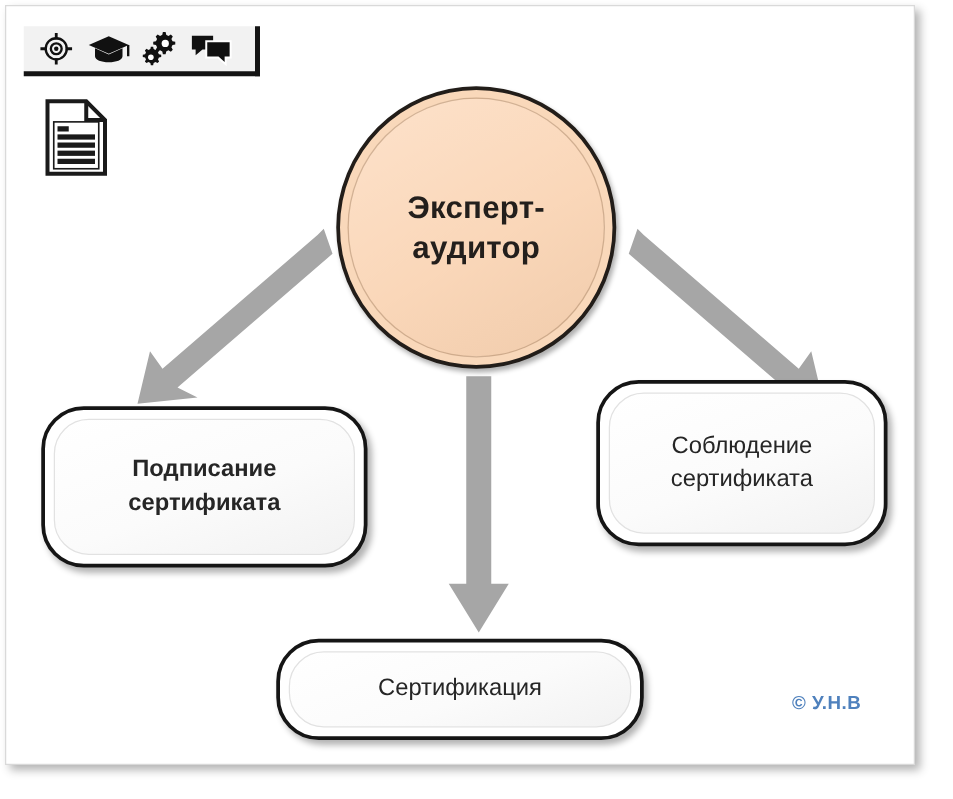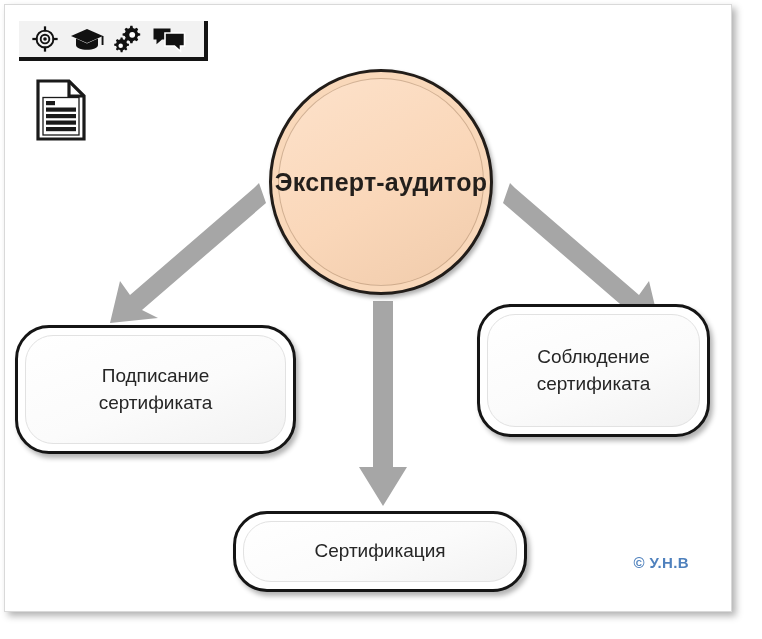--- a/index.html
+++ b/index.html
@@ -90,21 +90,21 @@
     bottom: 9px;
     border-radius: 50%;
     background: linear-gradient(150deg, #fde2cb 0%, #fad7b9 55%, #f0cbab 100%);
     border: 1px solid rgba(175,140,110,0.55);
     box-sizing: border-box;
   }
   .circle-label {
     position: absolute;
     inset: 0;
     display: flex;
-    flex-direction: row;
+    flex-direction: column;
     align-items: center;
     justify-content: center;
     font-size: 25px;
     font-weight: bold;
     color: #231f1c;
     line-height: 1.28;
     text-align: center;
     letter-spacing: 0.2px;
   }
 
@@ -142,23 +142,23 @@
     justify-content: center;
   }
   .box-label {
     font-size: 19px;
     color: #262626;
     line-height: 1.42;
     text-align: center;
     padding: 0 10px;
   }
 
-  .box-sign    { left: 10px;  top: 320px; width: 281px; height: 129px; }
+  .box-sign    { left: 28px;  top: 320px; width: 261px; height: 129px; font-weight: bold; }
   .box-comply  { left: 472px; top: 299px; width: 233px; height: 133px; }
-  .box-cert    { left: 228px; top: 506px; width: 294px; height: 81px; }
+  .box-cert    { left: 216px; top: 506px; width: 294px; height: 81px; }
 
   
   .copyright {
     position: absolute;
     right: 42px;
     bottom: 40px;
     font-size: 15px;
     font-weight: bold;
     color: #4f81bd;
     letter-spacing: 0.4px;

